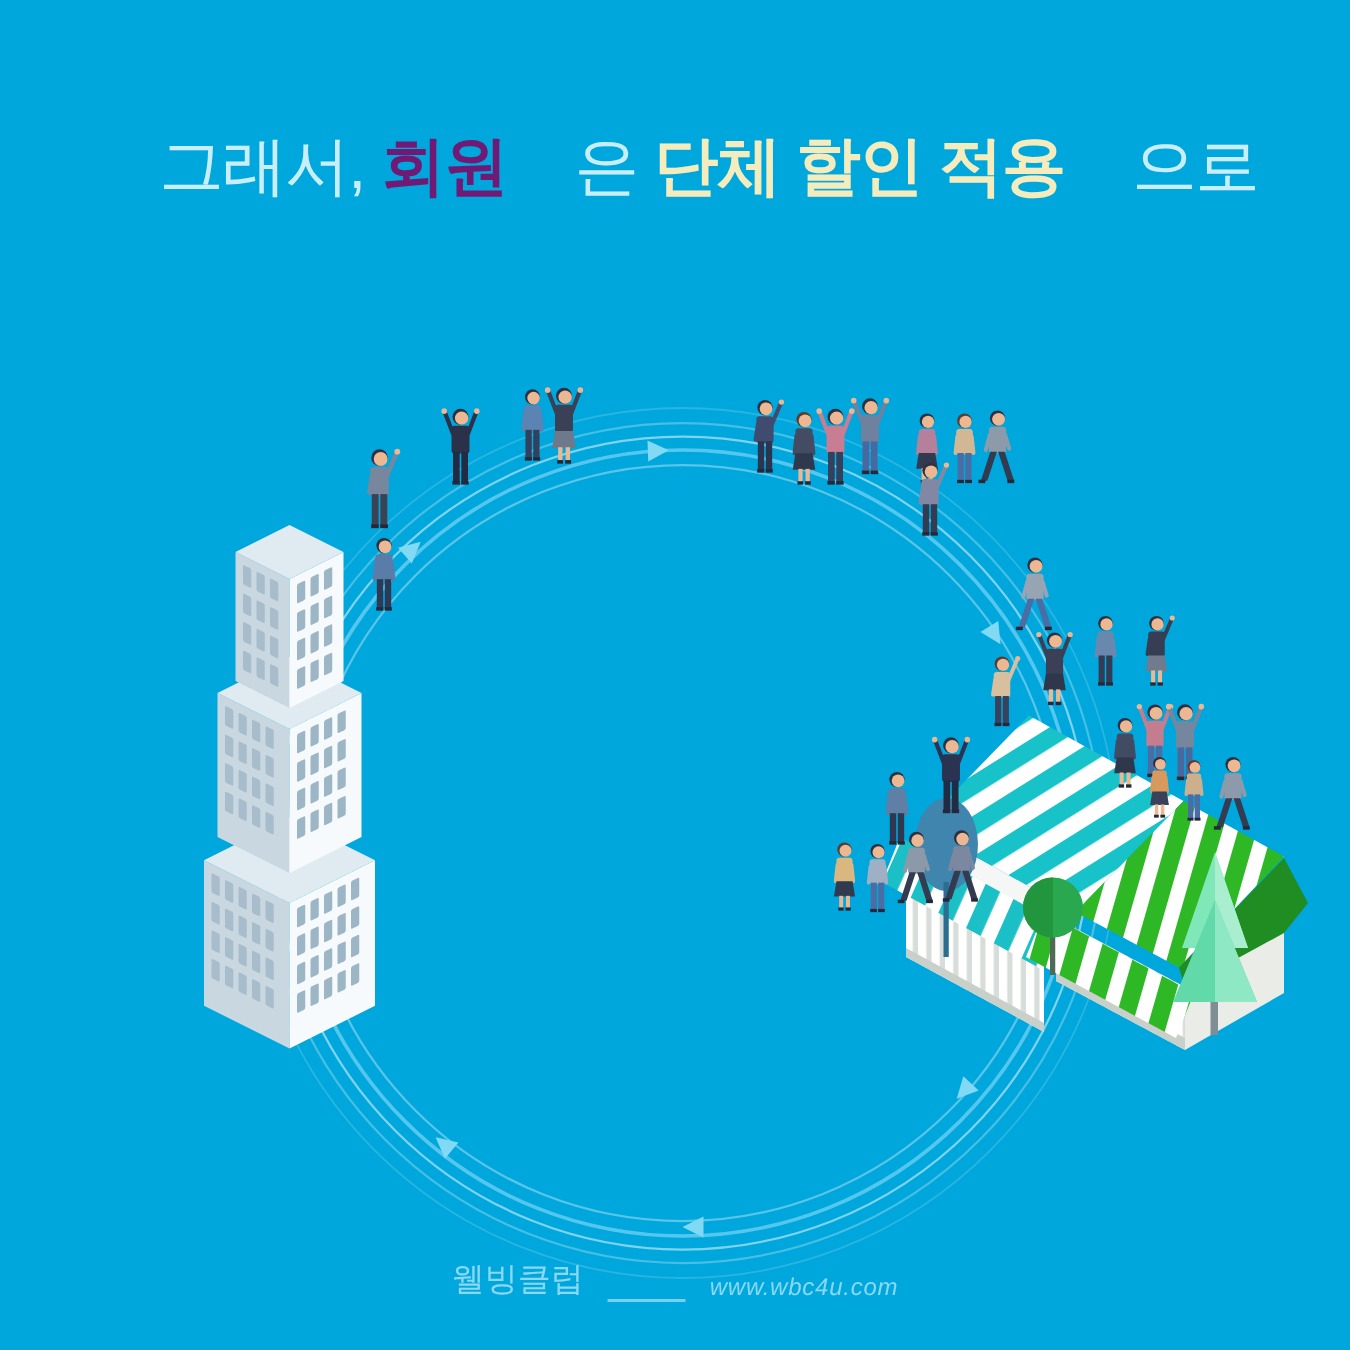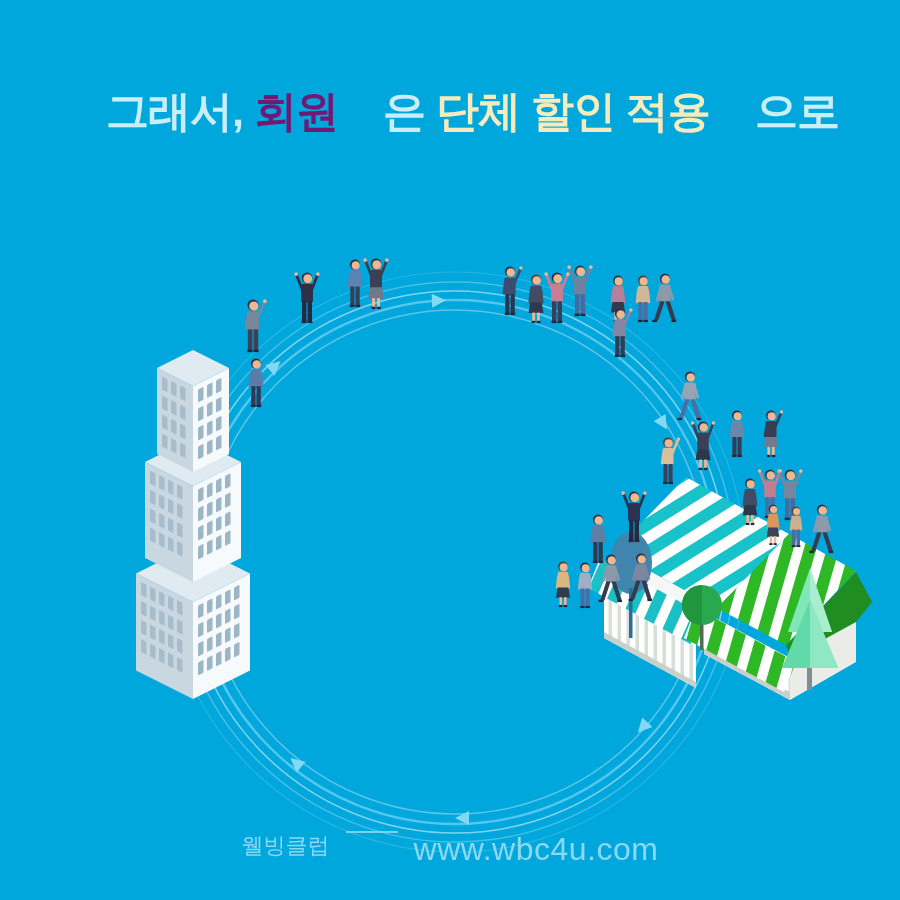--- a/index.html
+++ b/index.html
@@ -1,27 +1,27 @@
 <!DOCTYPE html>
 <html><head>
 <meta charset="utf-8">
 <style>
   html,body{margin:0;padding:0;width:900px;height:900px;overflow:hidden;}
   body{background:#00a7dc;font-family:"Liberation Sans","DejaVu Sans",sans-serif;}
   .poster{position:relative;width:900px;height:900px;background:#00a7dc;}
   .scene{position:absolute;left:0;top:0;width:900px;height:900px;display:block;}
   .headline{position:absolute;left:0;top:78px;width:900px;text-align:center;line-height:67px;
     font-size:43px;letter-spacing:-1px;white-space:nowrap;}
-  .h-regular{color:#c8eefa;font-weight:700;margin-left:45px;}
+  .h-regular{color:#c8eefa;font-weight:400;margin-left:45px;}
   .h-bold-cyan{color:#701a75;font-weight:800;}
   .h-bold-cream{color:#f4ecbc;font-weight:800;margin-top:38px;}
-  .footer{position:absolute;left:0;bottom:32px;width:900px;display:flex;align-items:flex-start;
+  .footer{position:absolute;left:0;bottom:32px;width:900px;display:flex;align-items:flex-end;
     justify-content:center;gap:16px;color:#8ad8f1;}
   .footer .brand{font-size:22px;}
-  .footer .url{font-size:32px;letter-spacing:.5px;}
+  .footer .url{font-size:16px;letter-spacing:.5px;font-style:italic;}
   .footer .rule{display:inline-block;width:52px;height:2px;background:#8ad8f1;opacity:.85;}
 </style>
 </head>
 <body>
 
 <div class="poster">
 
   <div class="headline">
     <div class="line" id="hl1"><span class="h-regular">그래서, </span><span class="h-bold-cyan">회원</span><span class="h-regular">은 </span><span class="h-bold-cream">단체 할인 적용</span><span class="h-regular">으로</span></div>
   </div>

